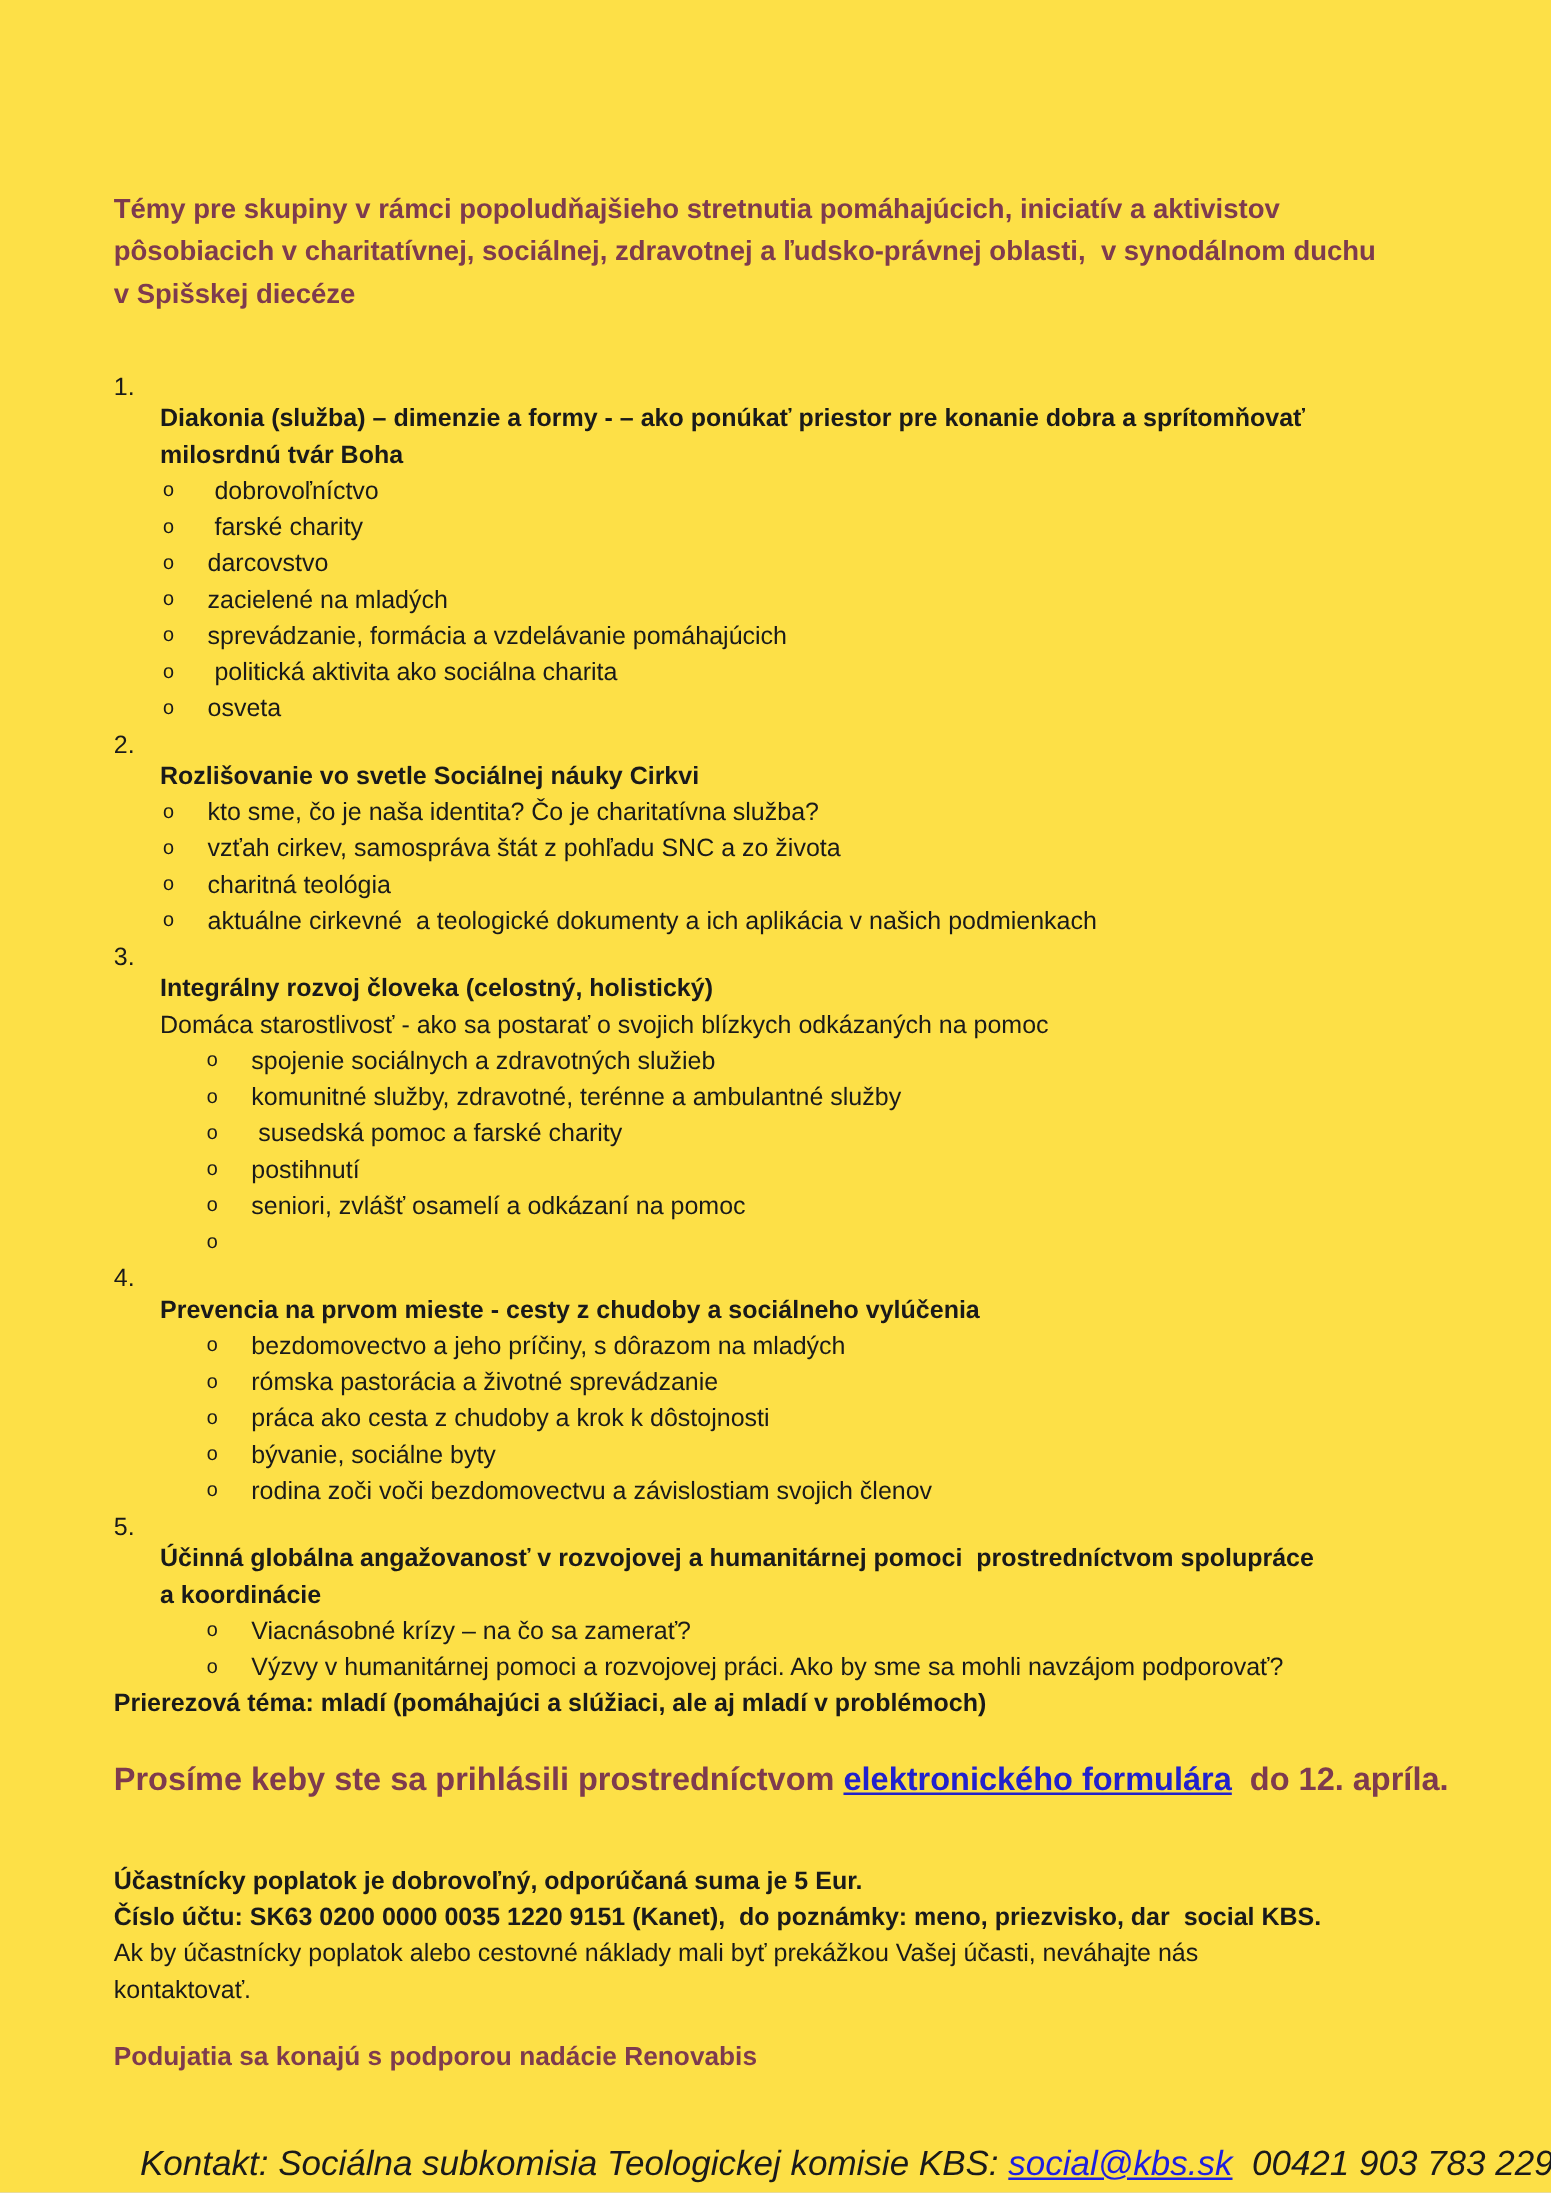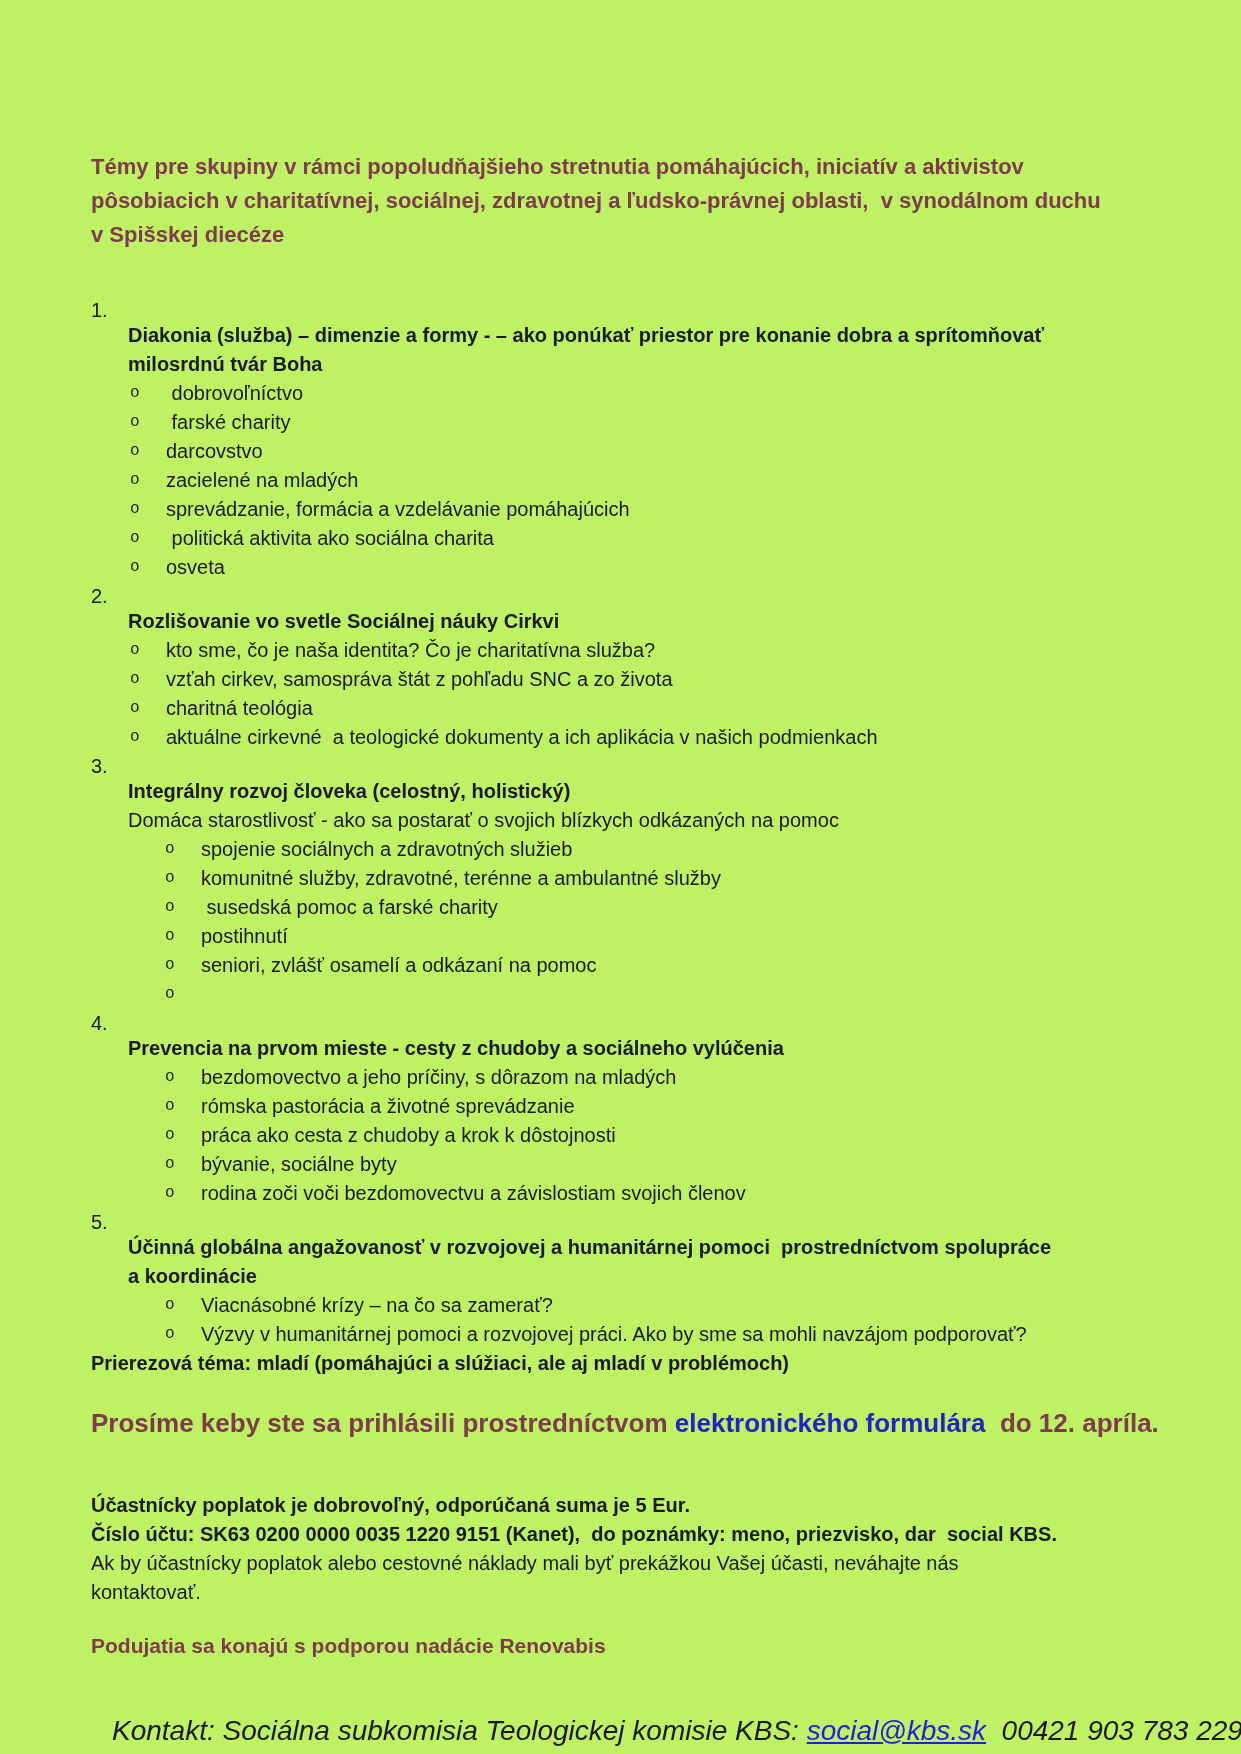--- a/index.html
+++ b/index.html
@@ -1,20 +1,20 @@
 <!DOCTYPE html>
 <html style="--accent: #7e3b4e; --link: #2222cc; --email-link: #1f1fe0;"><head>
 <meta charset="utf-8">
 <style>
   html,body{margin:0;padding:0;background:#d9d9d9;}
   .page{
     position:relative;
     width:1241px;height:1754px;
     margin:0 auto;
-    background:#bef264;
+    background:#fde047;
     font-family:"Liberation Sans","DejaVu Sans",sans-serif;
     color:#1a1a1a;
     overflow:hidden;
     box-sizing:border-box;
     padding:150px 88px 0 91px;
   }
   :root{
     --accent:#7e3b4e;
     --link:#2222cc;
     --email-link:#1f1fe0;
@@ -50,20 +50,21 @@
   }
   .signup{
     margin-top:27px;
     color:var(--accent);
     font-weight:bold;
     font-size:26px;line-height:36px;
     white-space:pre;
   }
   .signup a{
     color:var(--link);
+    text-decoration:underline;
     cursor:pointer;
   }
   .fee{margin-top:50px;font-size:20px;line-height:29px;}
   .fee .b{font-weight:bold;}
   .fee div{white-space:pre;}
   .renovabis{
     margin-top:24px;
     color:var(--accent);
     font-weight:bold;
     font-size:21px;line-height:30px;

